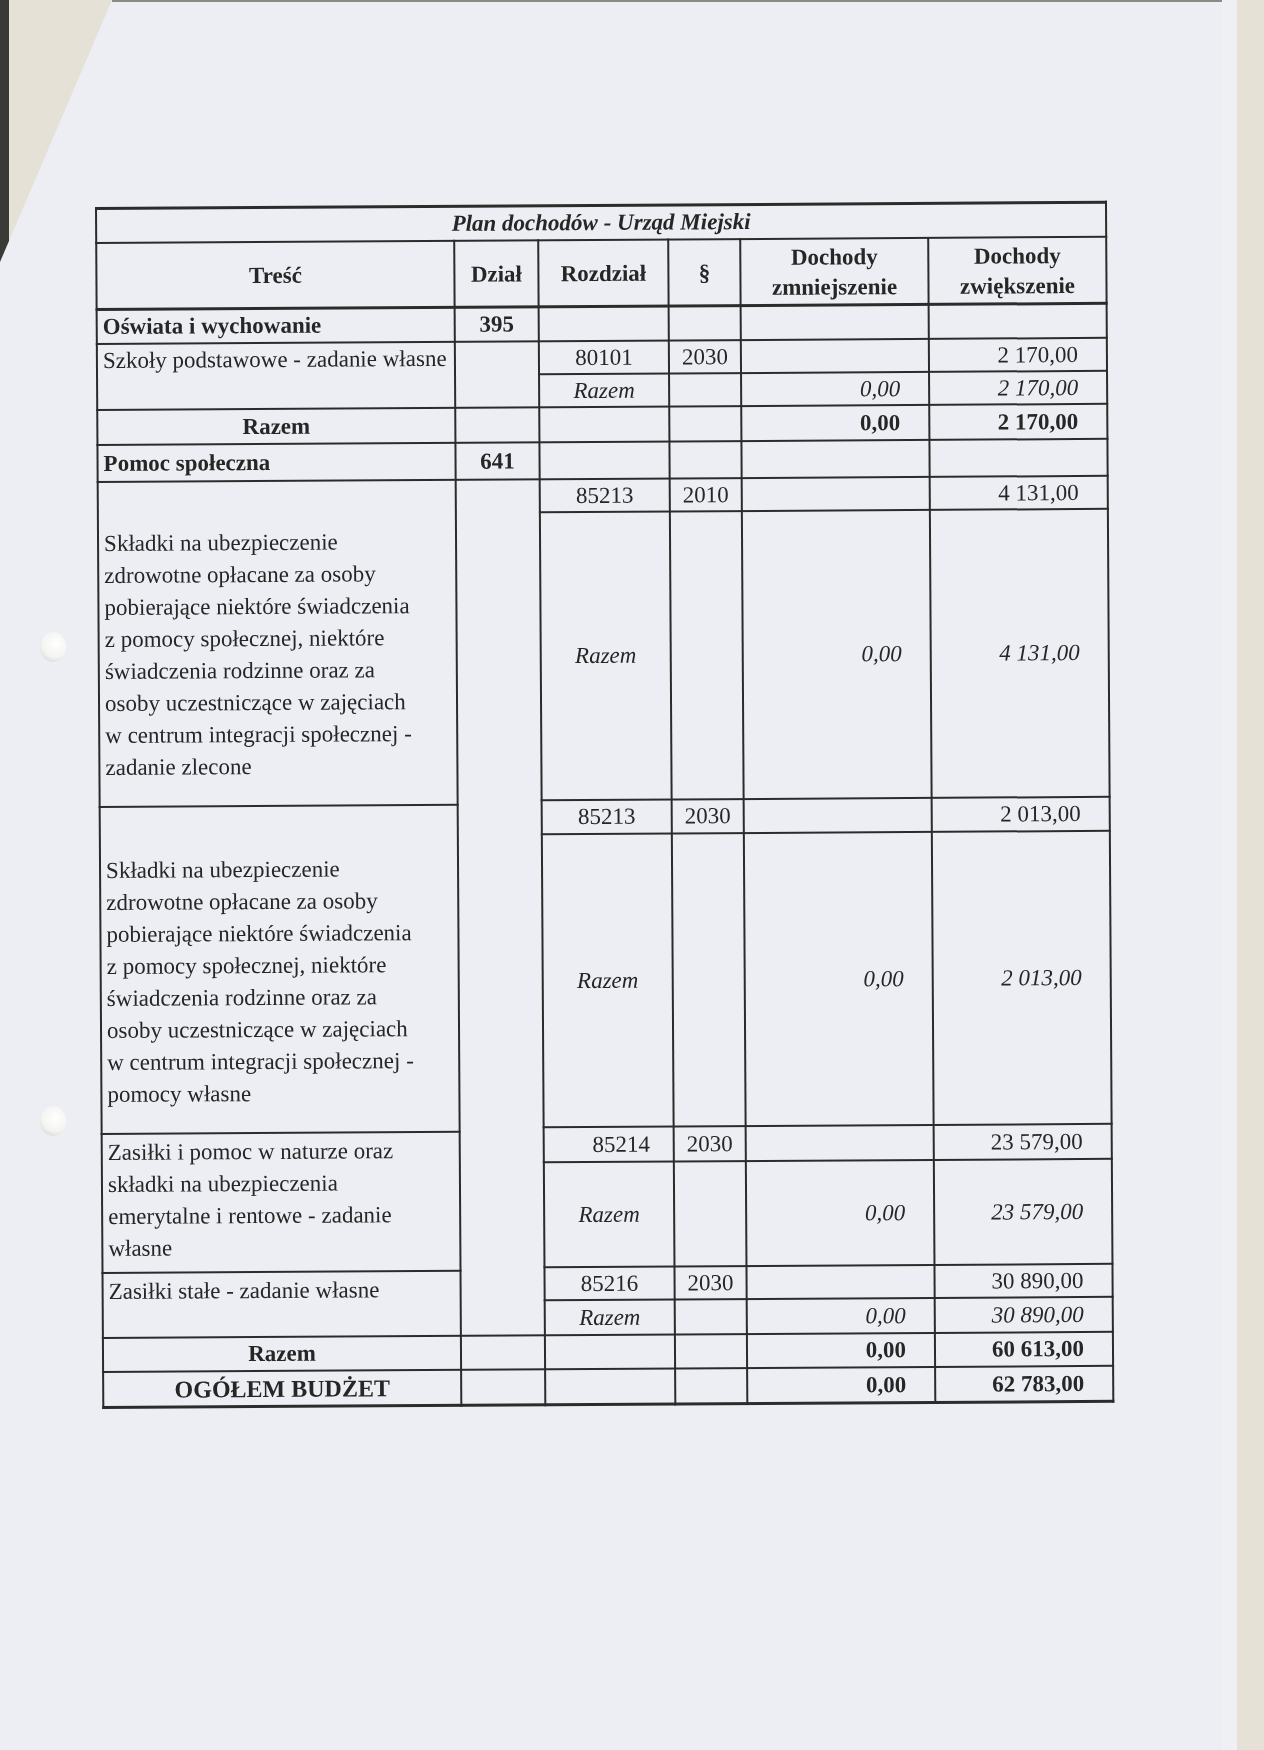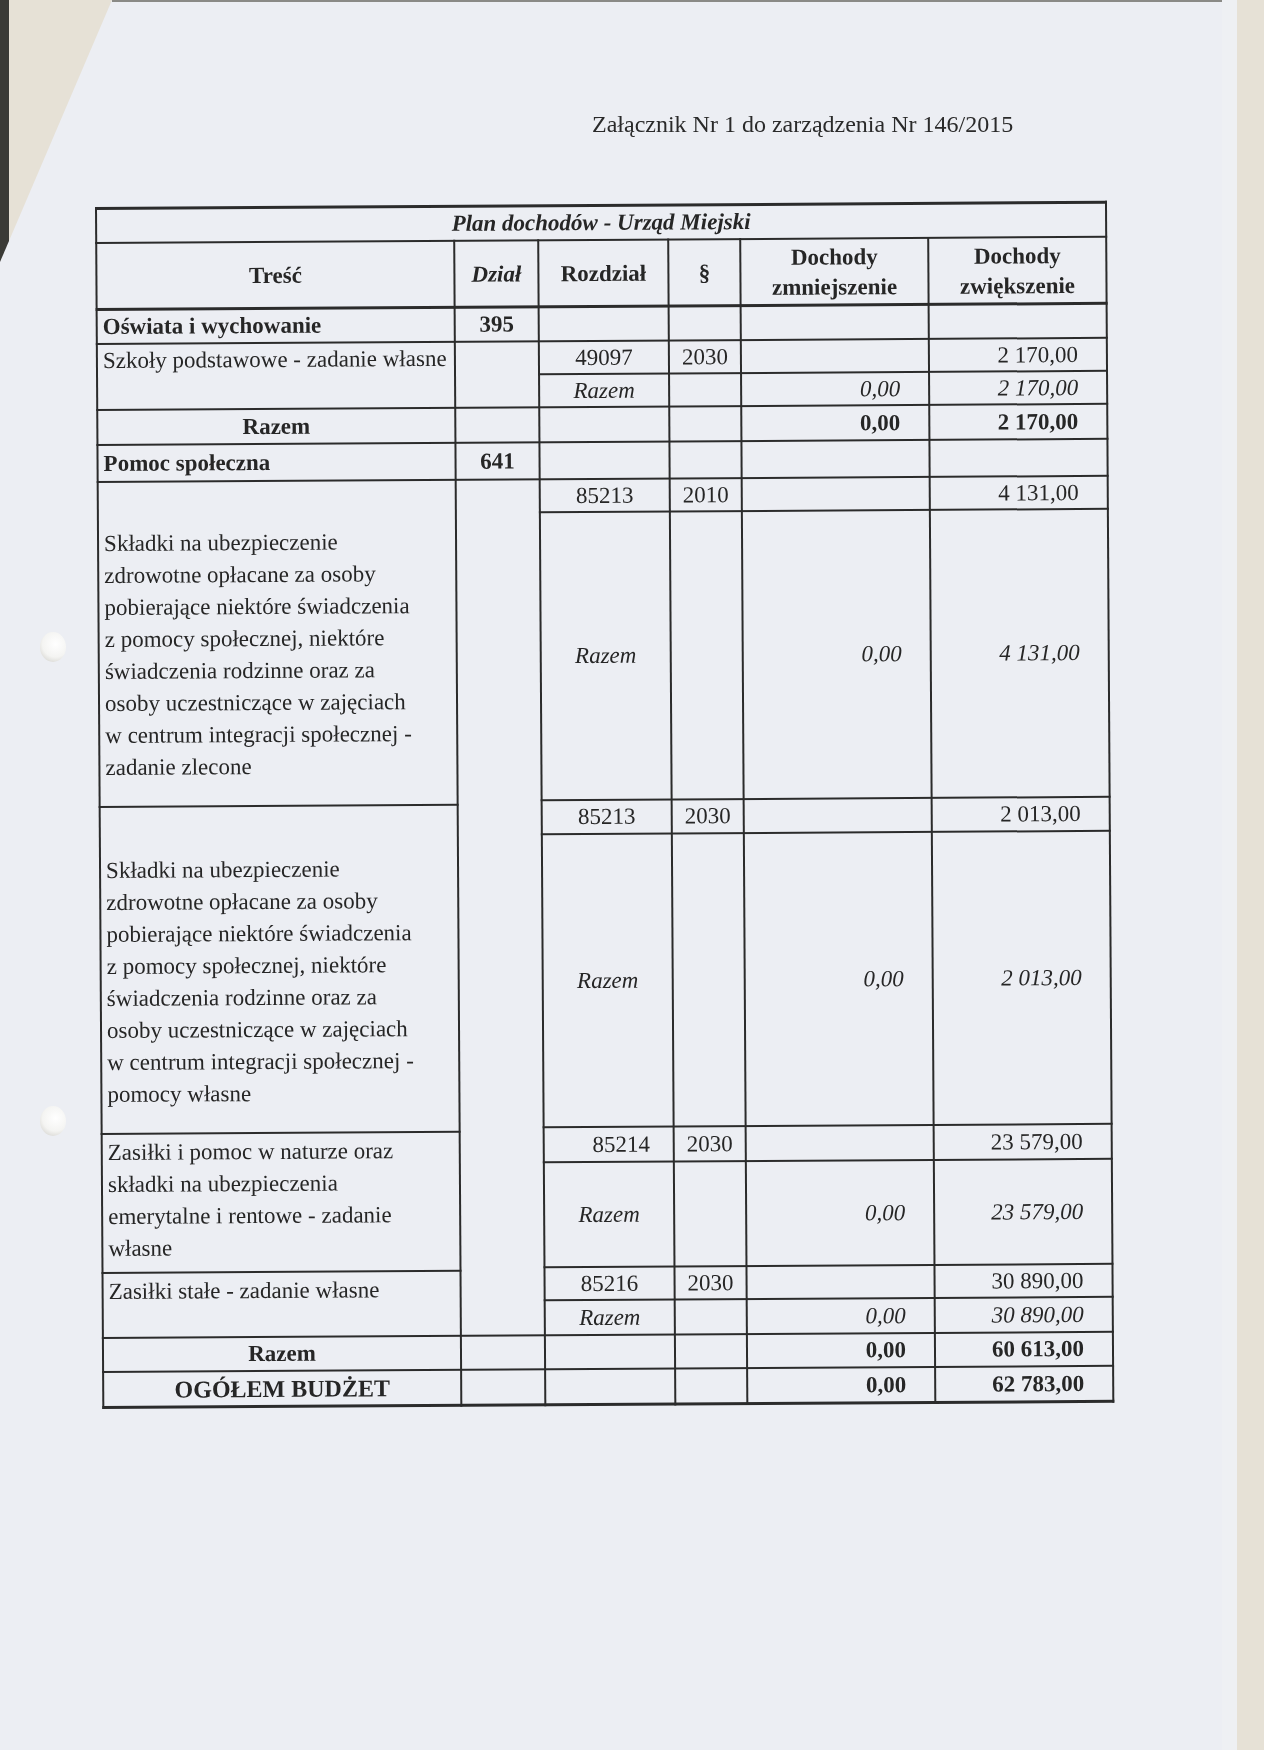--- a/index.html
+++ b/index.html
@@ -32,21 +32,20 @@
 
 <div class="dark-strip"></div>
 <div class="beige"></div>
 <div class="sheet-back"></div>
 
 <div class="page">
   <div class="page-topline"></div>
   <div class="hole" style="left:40px;top:632px;"></div>
   <div class="hole" style="left:40px;top:1106px;"></div>
 
-  <div class="header-line" style="top:108px;">Załącznik Nr 1 do zarządzenia Nr 146/2015</div>
 
   <div class="table-frame">
 
     <div class="hl" style="left:95px;width:1012px;top:207px;height:3px;"></div>
     <div class="hl" style="left:95px;width:1012px;top:242px;"></div>
     <div class="hl" style="left:95px;width:1012px;top:308px;height:3px;"></div>
     <div class="hl" style="left:95px;width:1012px;top:343px;"></div>
     <div class="hl" style="left:537px;width:570px;top:376px;"></div>
     <div class="hl" style="left:95px;width:1012px;top:409px;"></div>
     <div class="hl" style="left:95px;width:1012px;top:444px;"></div>
@@ -69,37 +68,37 @@
     <div class="vl" style="left:1105px;top:207px;height:1202px;"></div>
     <div class="vl" style="left:453px;top:242px;height:1167px;"></div>
     <div class="vl" style="left:537px;top:242px;height:1167px;"></div>
     <div class="vl" style="left:667px;top:242px;height:1167px;"></div>
     <div class="vl" style="left:739px;top:242px;height:1167px;"></div>
     <div class="vl" style="left:927px;top:242px;height:1167px;"></div>
 
     <div class="cell c title" style="left:97px;width:1008px;top:209px;height:34px;">Plan dochodów - Urząd Miejski</div>
 
     <div class="cell c b" style="left:97px;width:356px;top:244px;height:65px;">Treść</div>
-    <div class="cell c b" style="left:455px;width:82px;top:244px;height:65px;font-style:italic;">Dział</div>
+    <div class="cell c b" style="left:455px;width:82px;top:244px;height:65px;">Dział</div>
     <div class="cell c b" style="left:539px;width:128px;top:244px;height:65px;">Rozdział</div>
     <div class="cell c b" style="left:669px;width:70px;top:244px;height:65px;">§</div>
     <div class="cell c b" style="left:741px;width:186px;top:244px;height:65px;flex-direction:column;justify-content:center;line-height:30px;">
       <span>Dochody</span>
       <span>zmniejszenie</span>
     </div>
     <div class="cell c b" style="left:929px;width:176px;top:244px;height:65px;flex-direction:column;justify-content:center;line-height:30px;">
       <span>Dochody</span>
       <span>zwiększenie</span>
     </div>
 
     <div class="cell l b" style="left:97px;width:356px;top:310px;height:34px;">Oświata i wychowanie</div>
     <div class="cell c b" style="left:455px;width:82px;top:310px;height:34px;">395</div>
 
     <div class="cell l wrap" style="left:97px;width:356px;top:344px;height:66px;padding-top:1px;">Szkoły podstawowe - zadanie własne</div>
-    <div class="cell c" style="left:539px;width:128px;top:344px;height:33px;">49097</div>
+    <div class="cell c" style="left:539px;width:128px;top:344px;height:33px;">80101</div>
     <div class="cell c" style="left:669px;width:70px;top:344px;height:33px;">2030</div>
     <div class="cell r" style="left:929px;width:176px;top:344px;height:33px;">2 170,00</div>
     <div class="cell c i" style="left:539px;width:128px;top:377px;height:33px;">Razem</div>
     <div class="cell r i" style="left:741px;width:186px;top:377px;height:33px;">0,00</div>
     <div class="cell r i" style="left:929px;width:176px;top:377px;height:33px;">2 170,00</div>
 
     <div class="cell c b" style="left:97px;width:356px;top:411px;height:34px;">Razem</div>
     <div class="cell r b" style="left:741px;width:186px;top:411px;height:34px;">0,00</div>
     <div class="cell r b" style="left:929px;width:176px;top:411px;height:34px;">2 170,00</div>
 

